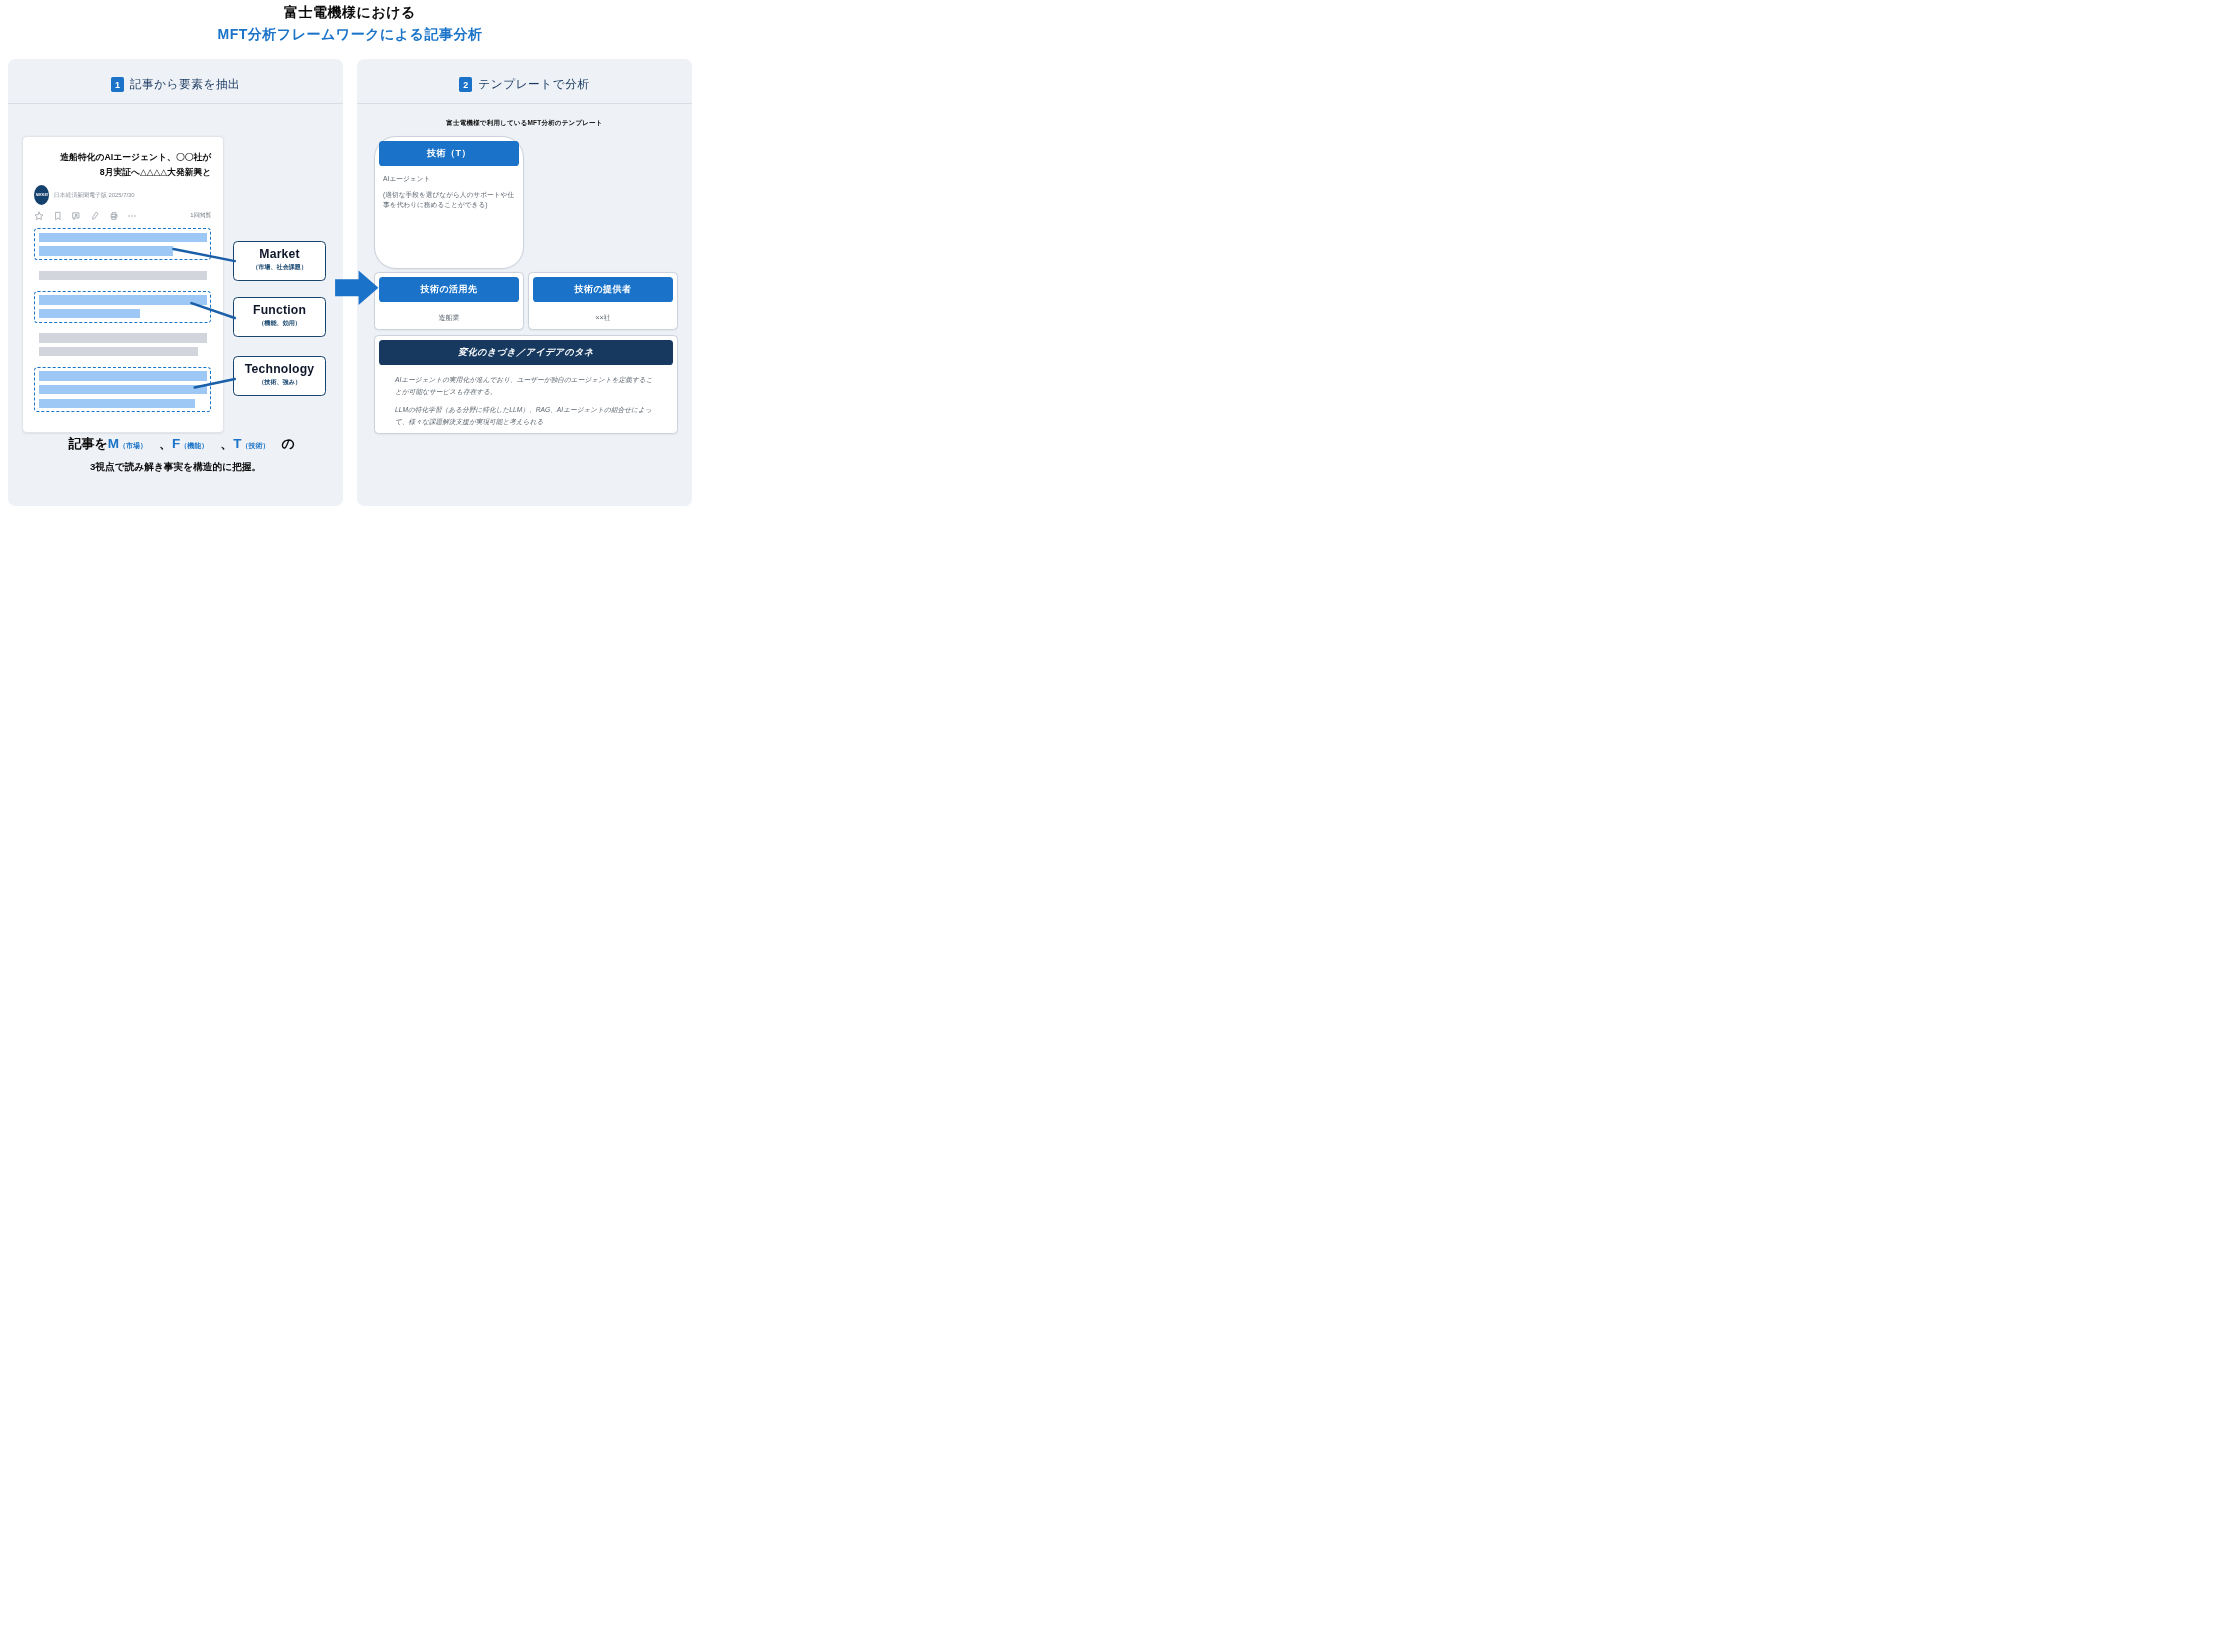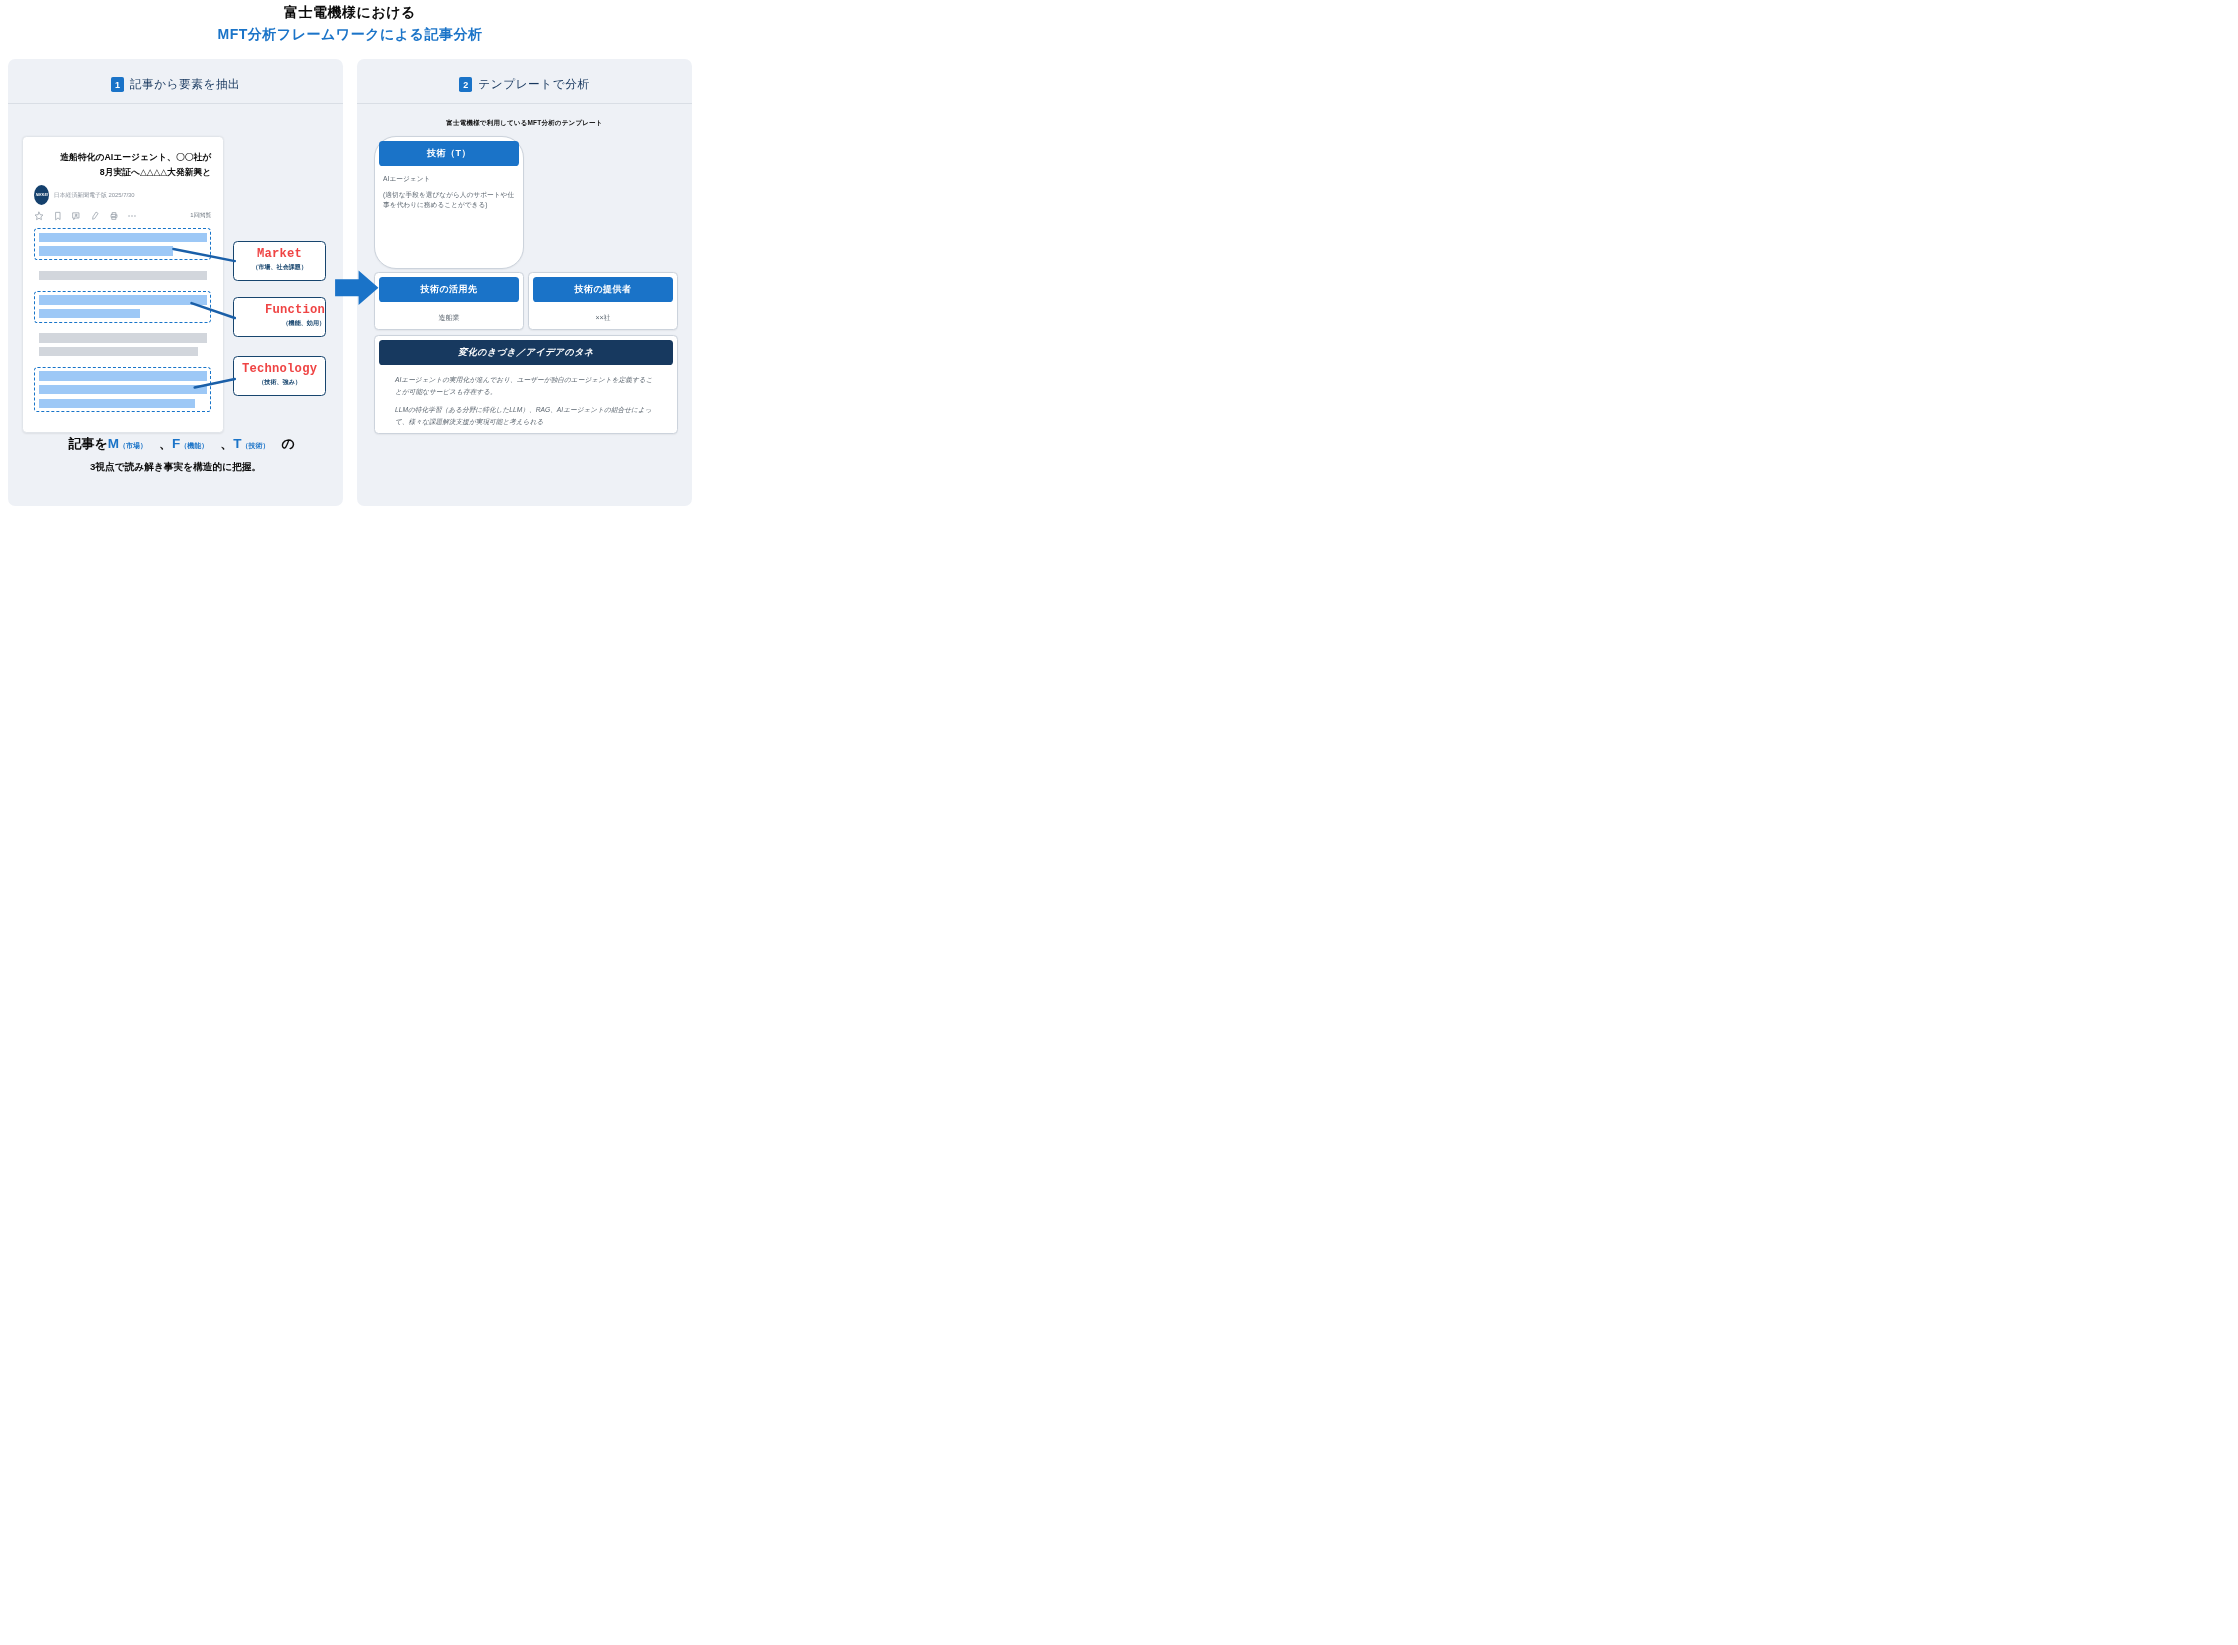--- a/index.html
+++ b/index.html
@@ -43,24 +43,24 @@
   .dash-box { border:0.9px dashed #1774c9; border-radius:3.6px; padding:3.2px 3.6px; }
   .plain-group { padding:0 4.5px; }
   .dash-box .bar + .bar, .plain-group .bar + .bar { margin-top:4.1px; }
   .bar { height:9.5px; }
   .bar-blue { background:#9dc8f6; }
   .bar-gray { background:#d2d6dc; }
 
   
   .mft-label { position:absolute; left:225px; width:91px; height:38px; background:#fff;
     border:0.9px solid #17456e; border-radius:4.5px; text-align:center; }
-  .mft-label .en { font-size:12.2px; font-weight:bold; color:#ef4444; margin-top:5.4px; letter-spacing:0.2px;font-family:Liberation Mono, monospace; }
+  .mft-label .en { font-size:12.2px; font-weight:bold; color:#0f172a; margin-top:5.4px; letter-spacing:0.2px; }
   .mft-label .ja { font-size:6.1px; font-weight:bold; color:#17456e; margin-top:1.4px; }
   .label-market { top:182px; }
-  .label-function { top:238px;text-align:right; }
+  .label-function { top:238px; }
   .label-technology { top:297px; }
 
   
   .panel-caption { position:absolute; top:376px; left:0; width:100%; text-align:center; color:#0b0b0b; }
   .cap-base { font-size:13px; font-weight:bold;padding-left:12px; }
   .cap-letter { font-size:13.5px; font-weight:bold; color:#1b74c8; }
   .cap-note { font-size:7px; font-weight:bold; color:#1b74c8; }
   .panel-caption .cap-line2 { font-size:9.7px; font-weight:bold; margin-top:7.7px; }
 
   

